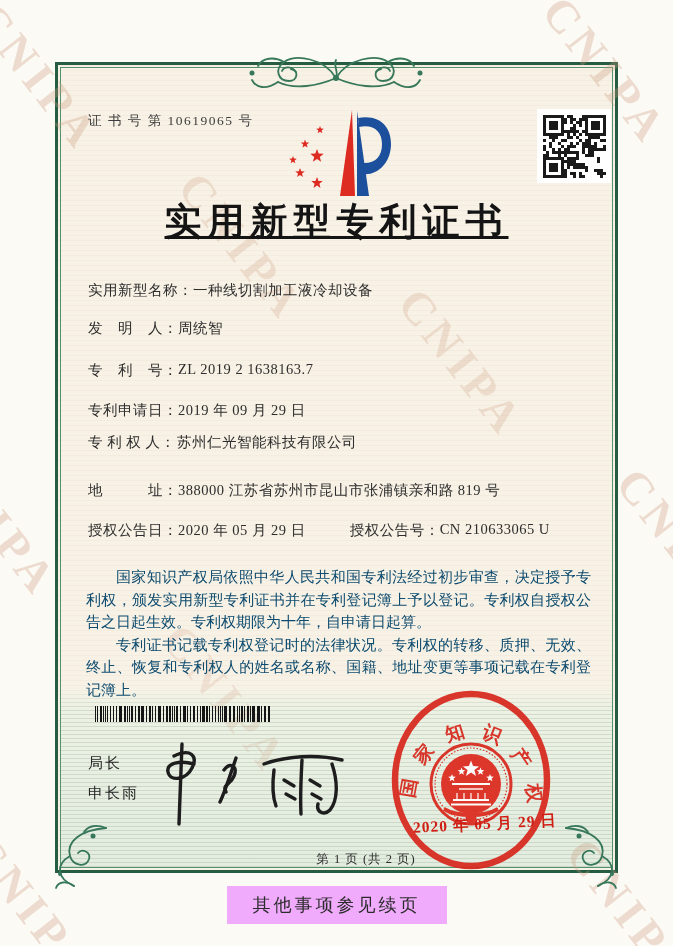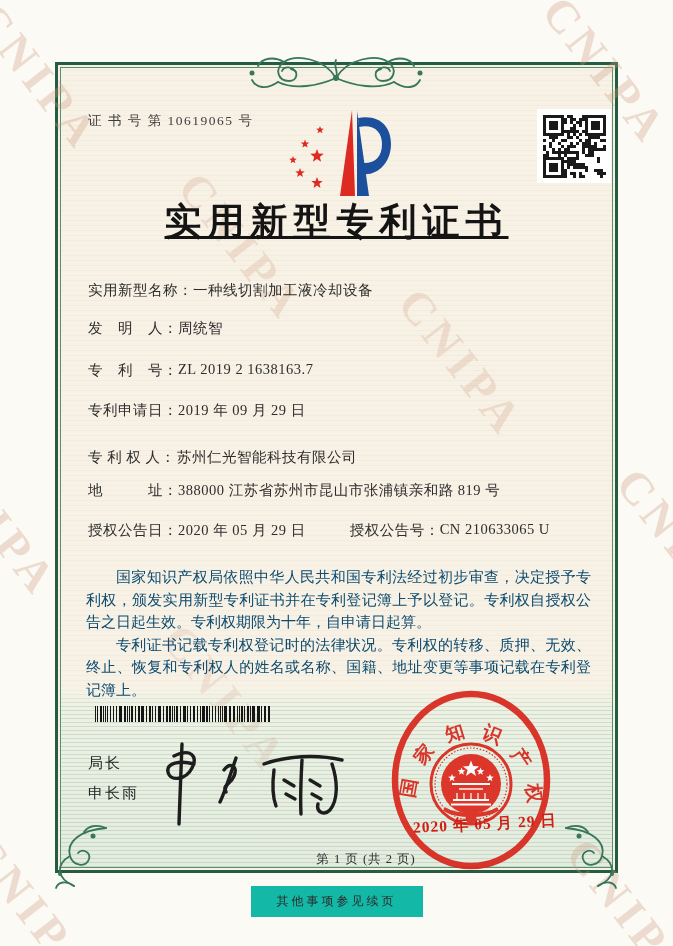--- a/index.html
+++ b/index.html
@@ -104,21 +104,21 @@
     position:absolute;left:413px;top:814px;z-index:5;
     font-size:15.5px;font-weight:600;letter-spacing:1px;color:#cf1f15;
     transform:rotate(-3deg);white-space:nowrap;
   }
   .page-info{
     position:absolute;left:55px;top:851px;width:622px;z-index:3;
     text-align:center;font-size:12.5px;letter-spacing:1px;color:#2b2b2b;
   }
   .note{
     position:absolute;left:50%;top:886px;transform:translateX(-50%);z-index:3;
-    background:#14b8a6;padding:7px 26px;font-size:12px;letter-spacing:3px;color:#2b2b2b;
+    background:#f0abfc;padding:7px 26px;font-size:18px;letter-spacing:3px;color:#2b2b2b;
     white-space:nowrap;
   }
 </style>
 </head>
 <body>
 
 <div class="page">
 
   <div class="wm w1">CNIPA</div>
   <div class="wm w2">CNIPA</div>
@@ -420,21 +420,21 @@
       <span class="fvalue">周统智</span>
   </div>
   <div class="frow" style="top:361px">
     <span class="flabel">专　利　号：</span>
       <span class="fvalue">ZL 2019 2 1638163.7</span>
   </div>
   <div class="frow" style="top:401px">
     <span class="flabel">专利申请日：</span>
       <span class="fvalue">2019 年 09 月 29 日</span>
   </div>
-  <div class="frow" style="top:448px">
+  <div class="frow" style="top:433px">
     <span class="flabel">专 利 权 人：</span>
       <span class="fvalue">苏州仁光智能科技有限公司</span>
   </div>
   <div class="frow" style="top:481px">
     <span class="flabel">地　　　址：</span>
       <span class="fvalue">388000 江苏省苏州市昆山市张浦镇亲和路 819 号</span>
   </div>
   <div class="frow grant" style="top:521px">
     <span class="flabel">授权公告日：</span>
       <span class="fvalue">2020 年 05 月 29 日</span>

